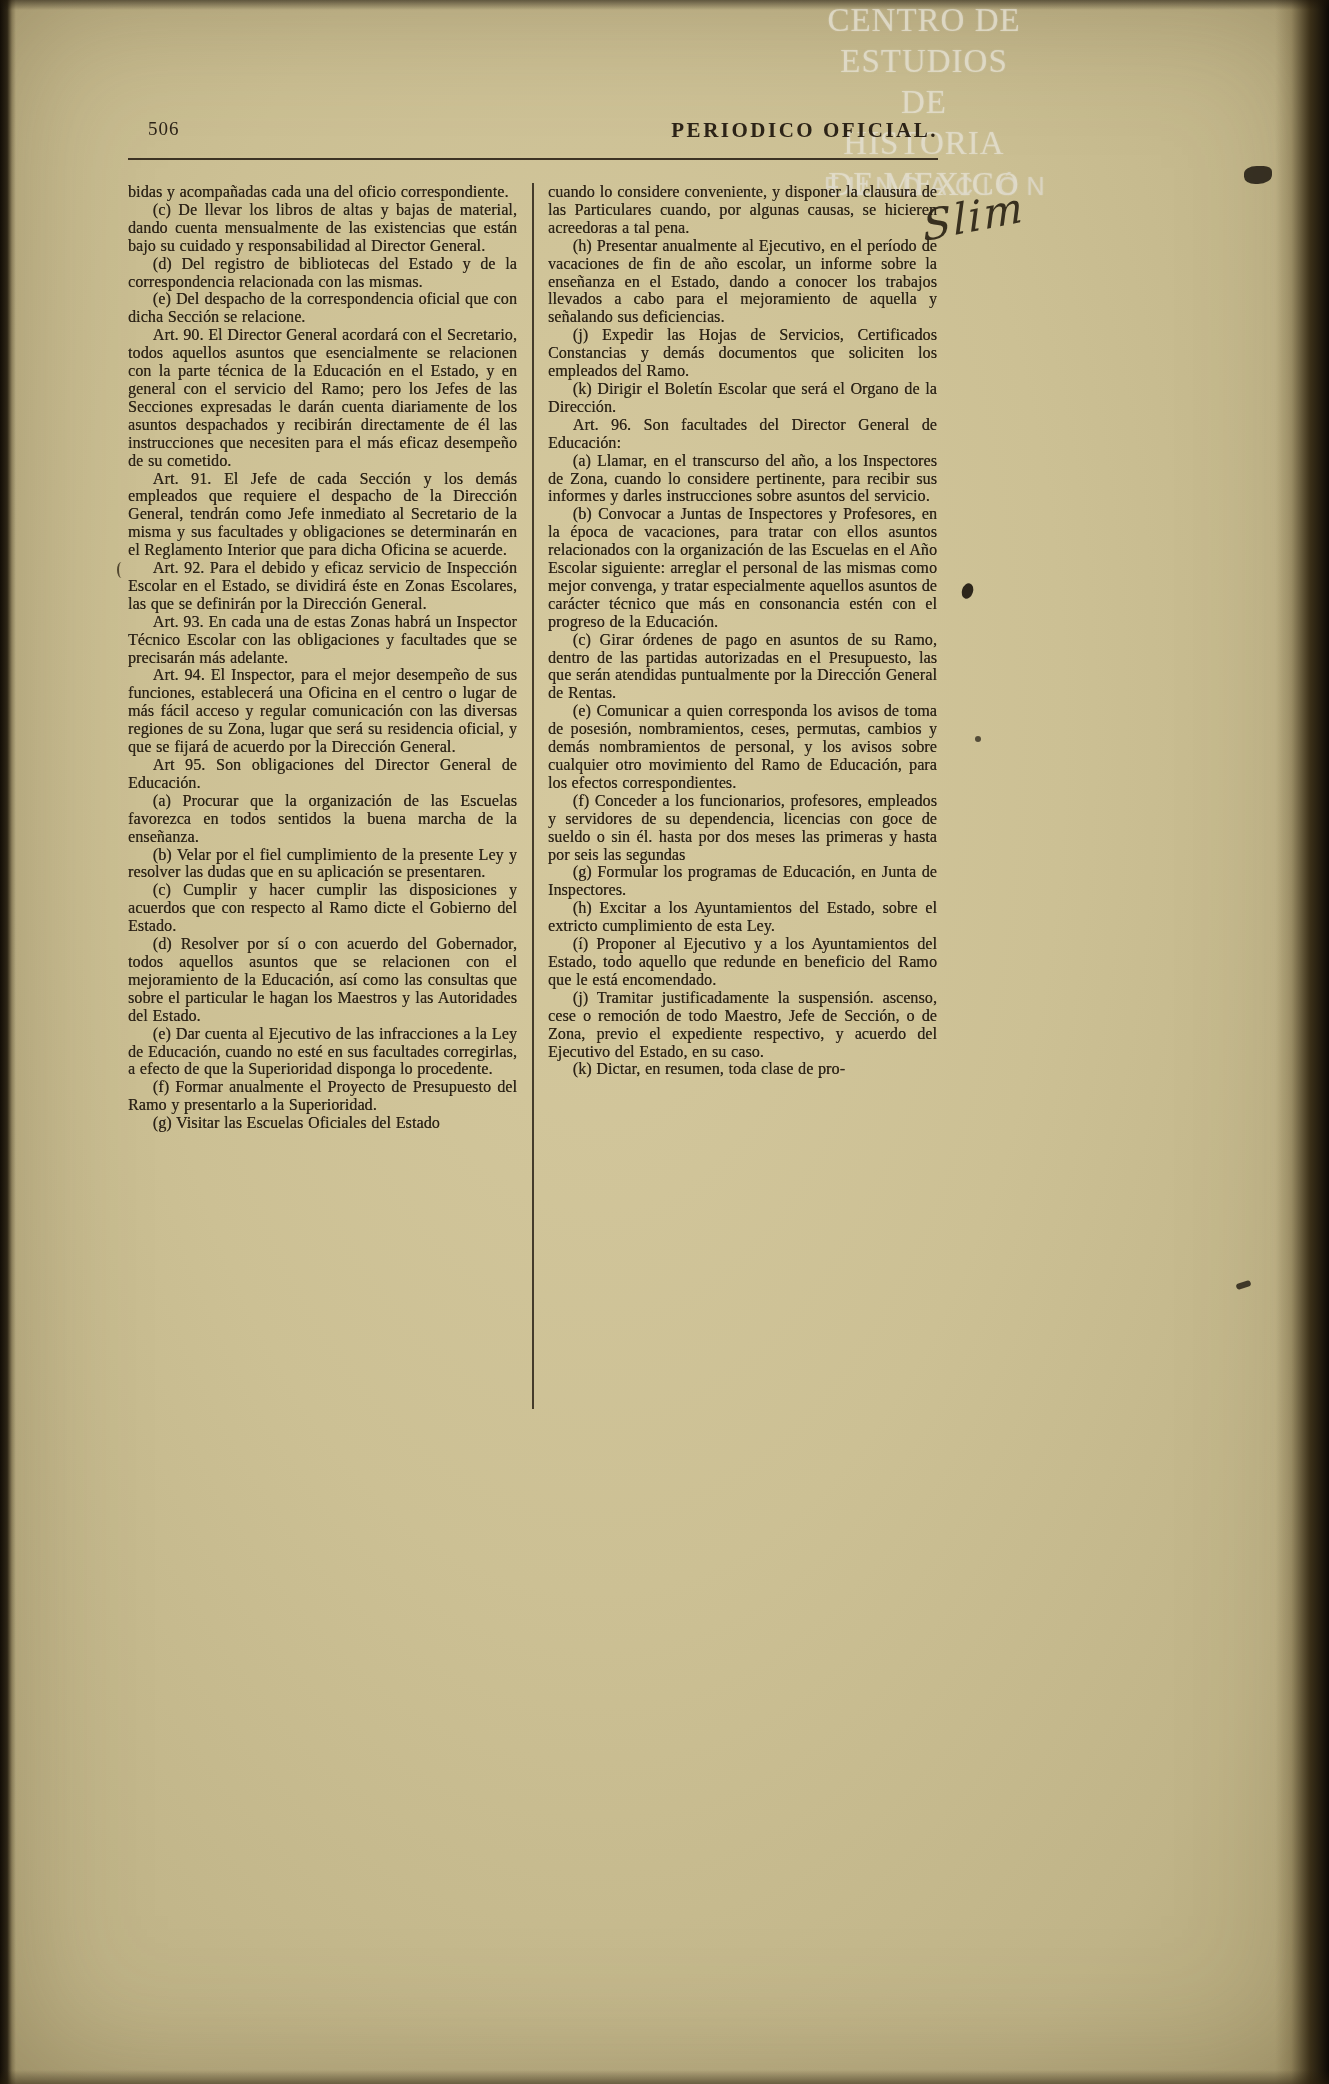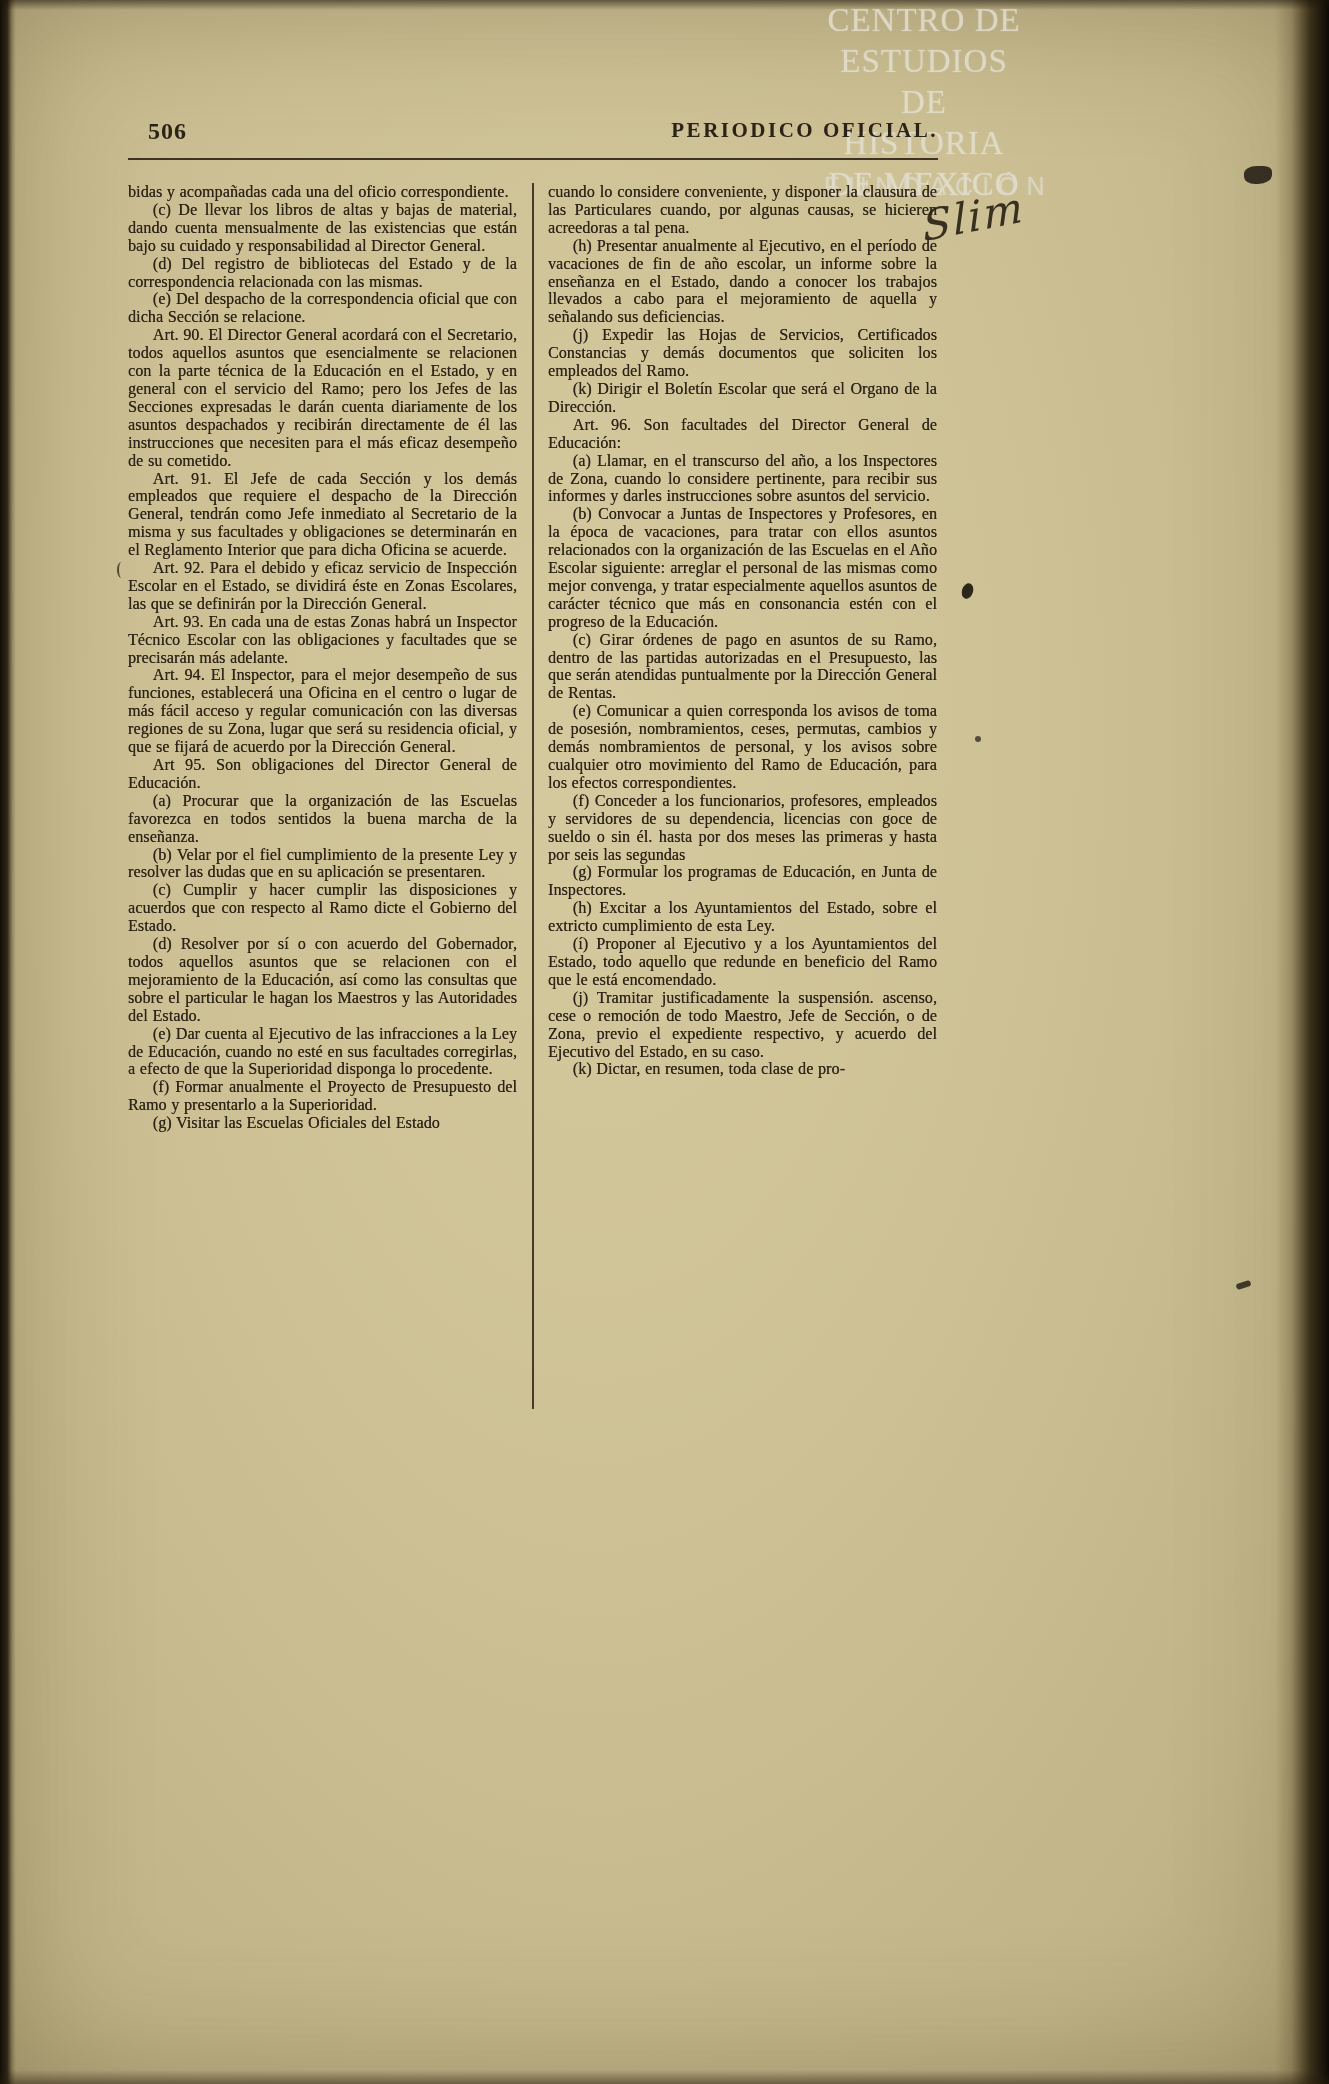--- a/index.html
+++ b/index.html
@@ -65,21 +65,21 @@
   }
 
   
   .content {
     position: absolute; left: 128px; top: 114px; width: 810px;
     color: #2c2317;
   }
   .page-header { position: relative; height: 36px; }
   .page-number {
     position: absolute; left: 20px; top: 4px;
-    font-weight: bold; font-size: 24px; letter-spacing: 1px;
+    font-weight: normal; font-size: 19px; letter-spacing: 1px;
   }
   .page-title {
     text-align: right;
     font-weight: bold; font-size: 21px; letter-spacing: 2.5px;
     padding-top: 4px;
   }
   .header-rule {
     border: 0; border-top: 2.5px solid #2c2317;
     margin: 8px 0 0 0;
     opacity: 0.9;

